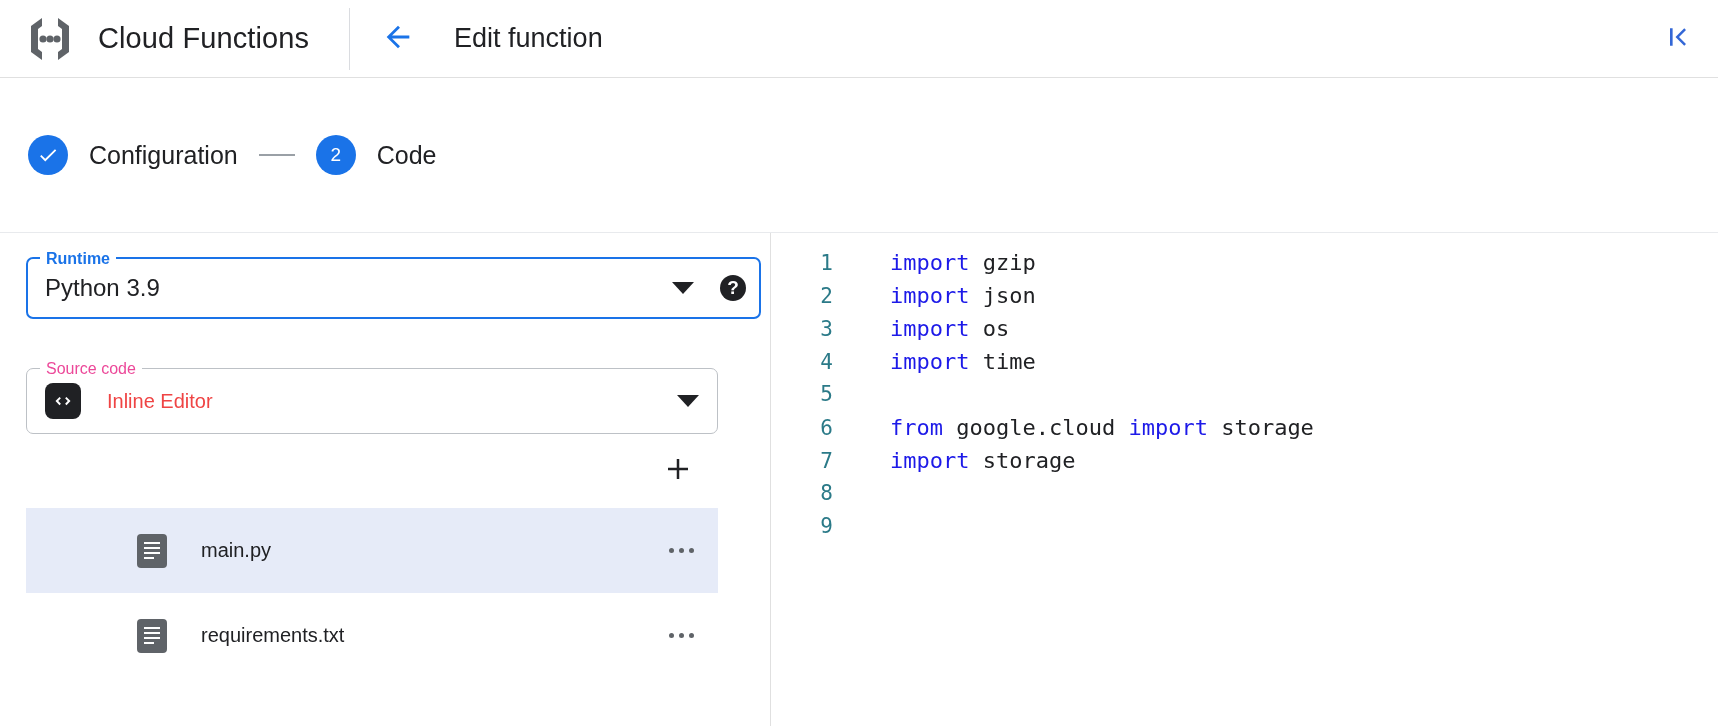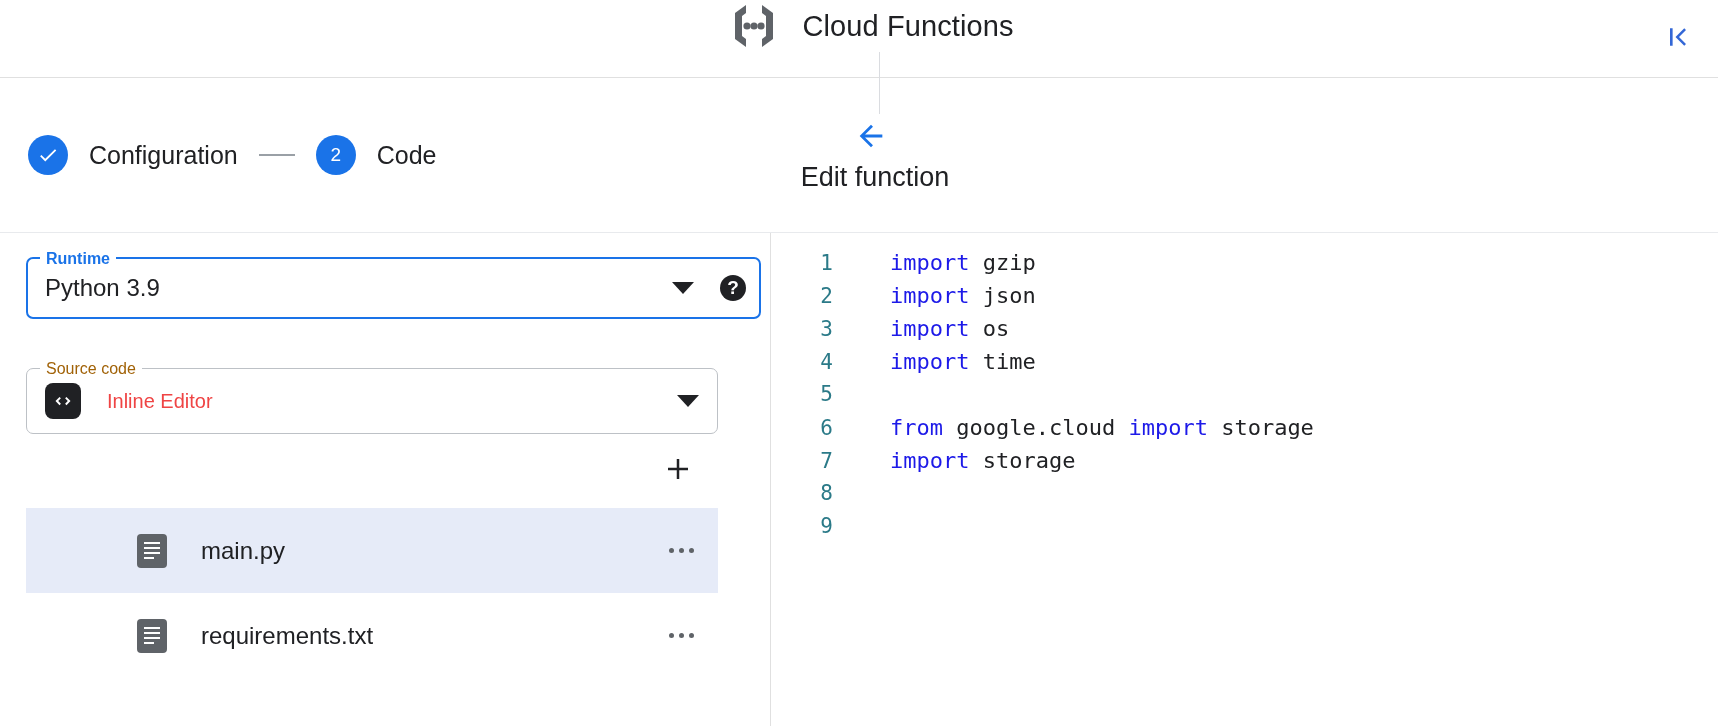--- a/index.html
+++ b/index.html
@@ -14,21 +14,20 @@
   }
 
   
   .header {
     position: relative;
     height: 78px;
     display: flex;
     align-items: center;
     border-bottom: 1px solid #e0e0e0;
     background: #ffffff;
-    flex-direction: column;
   }
   .brand {
     display: flex;
     align-items: center;
     padding-left: 22px;
     height: 100%;
   }
   .brand-logo {
     width: 56px; height: 52px;
     display: flex; align-items: center; justify-content: center;
@@ -149,21 +148,21 @@
     border: 2px solid #1a73e8;
     padding: 0 13px 0 17px;
   }
   .field-legend {
     position: absolute;
     top: -10px;
     left: 13px;
     background: #fff;
     padding: 0 6px;
     font-size: 16px;
-    color: #a16207;
+    color: #ec4899;
     line-height: 20px;
     white-space: nowrap;
   }
   .field.focused .field-legend {
     color: #1a73e8;
     font-weight: 700;
     left: 12px;
   }
   .field-value {
     font-size: 24px;
@@ -259,21 +258,21 @@
     flex: 0 0 auto;
     gap: 3px;
   }
   .file-icon i {
     display: block;
     width: 16px; height: 2px;
     background: #fff;
   }
   .file-icon i.short { width: 10px; align-self: flex-start; margin-left: 7px; }
   .file-name {
-    font-size: 24px;
+    font-size: 20px;
     color: #202124;
     margin-left: 34px;
     flex: 1 1 auto;
     white-space: nowrap;
   }
   .more-btn {
     display: flex; align-items: center; gap: 5px;
     padding: 10px 6px;
     cursor: pointer;
     flex: 0 0 auto;

